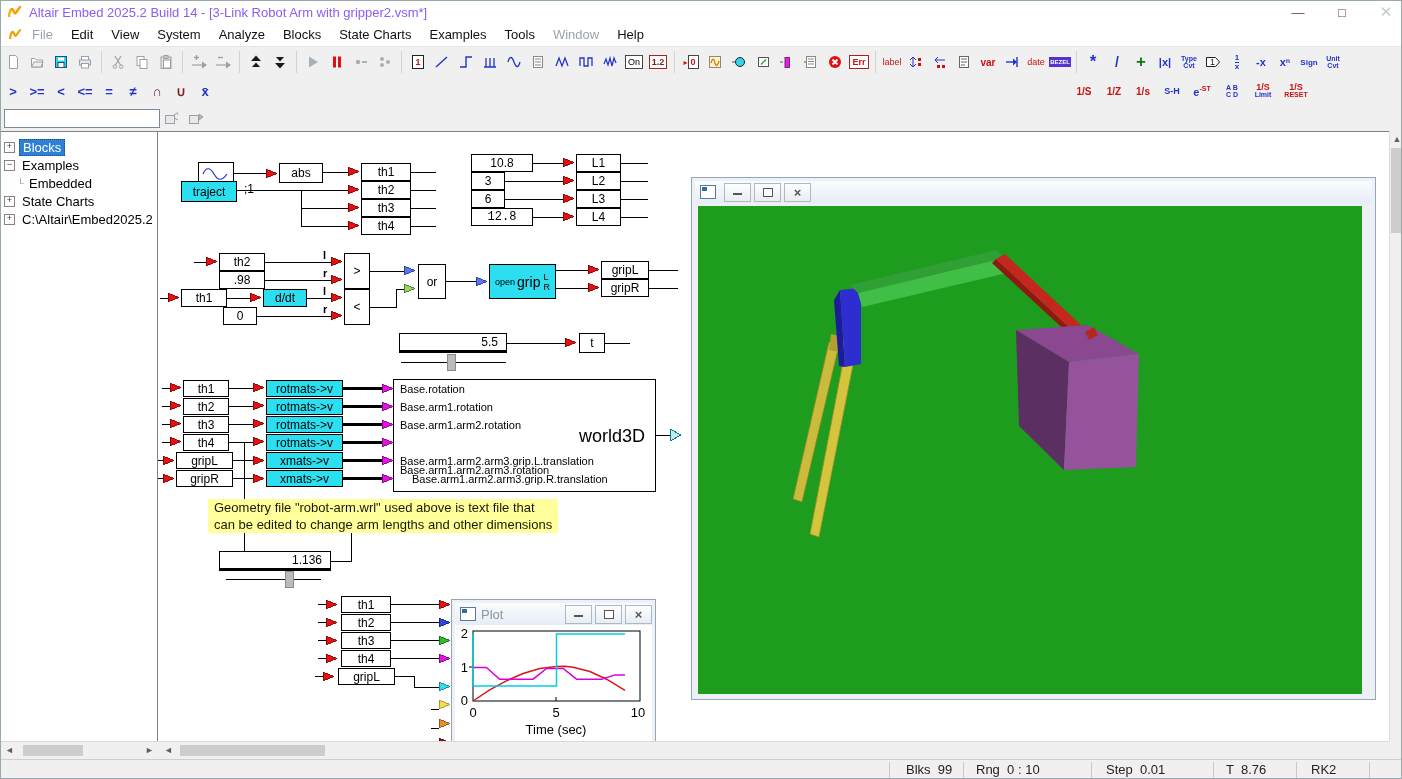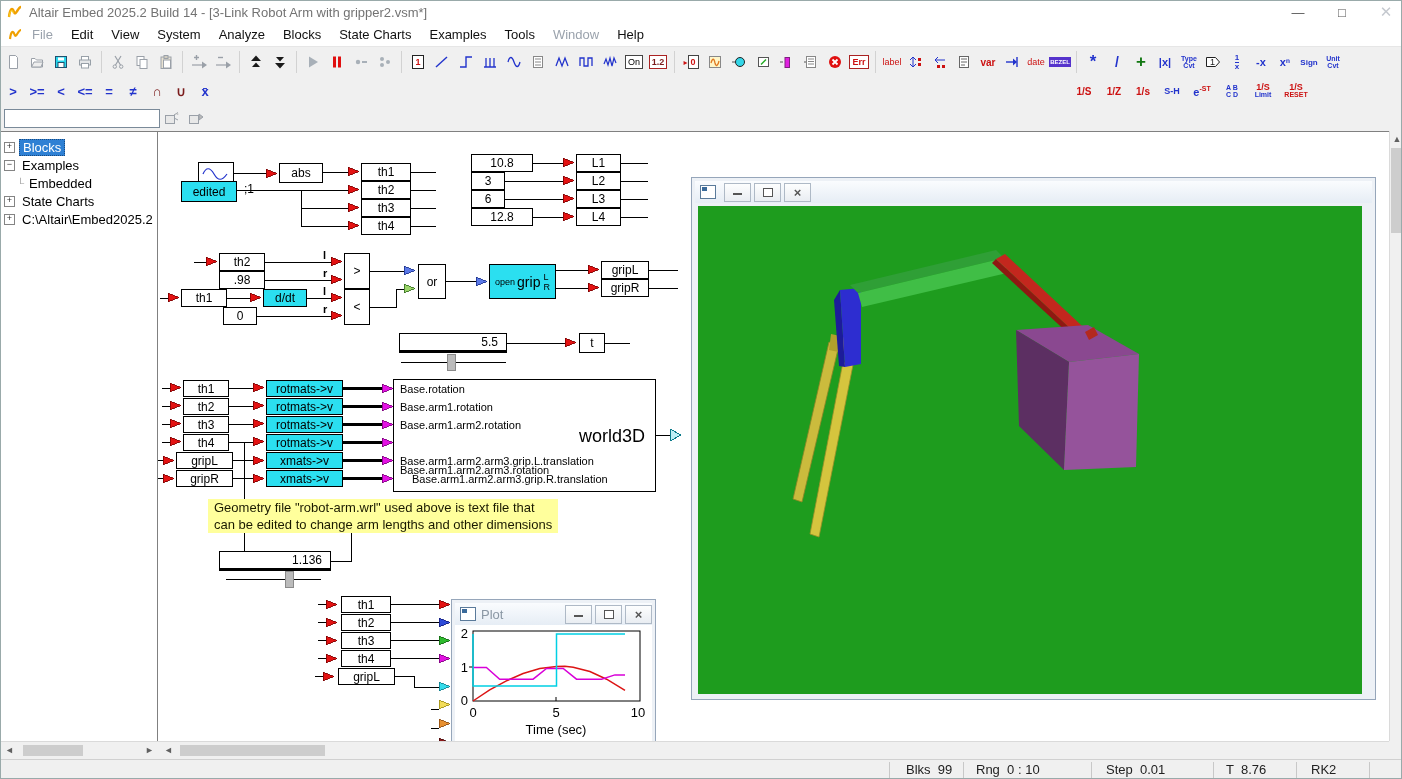--- a/index.html
+++ b/index.html
@@ -1,19 +1,19 @@
 <!DOCTYPE html>
 <html><head>
 <meta charset="utf-8">
 <style>
   html,body{margin:0;padding:0;}
   #app{position:relative;width:1402px;height:779px;background:#F0F0F0;font-family:"Liberation Sans",sans-serif;overflow:hidden;border:1px solid #9aa;box-sizing:border-box;}
   
   .titlebar{position:absolute;left:0;top:0;width:100%;height:22px;background:#FFFFFF;display:flex;align-items:center;}
-  .titlebar .ttl{font-size:13px;color:#737373;margin-left:6px;}
+  .titlebar .ttl{font-size:13px;color:#8b5cf6;margin-left:6px;}
   .winbtns{position:absolute;right:8px;top:0;height:22px;display:flex;align-items:center;gap:30px;}
   .winbtns span{font-size:13px;color:#555;width:14px;text-align:center;}
   .winbtns .wclose{color:#C4C8CE;font-size:15px;}
   .menubar{position:absolute;left:0;top:22px;width:100%;height:23px;background:#FFFFFF;display:flex;align-items:center;font-size:13px;color:#111;}
   .menubar .mi{padding:3px 9px;}
   .menubar .dim{color:#9aa2ac;}
   .mdibtns{position:absolute;right:4px;top:25px;display:flex;gap:2px;}
   .mdibtns .mb{width:20px;height:17px;border:1px solid #B6BEC8;background:#F4F6F8;display:flex;align-items:center;justify-content:center;font-size:10px;color:#5A6470;}
   
   .tbrow{position:absolute;left:0;width:100%;background:#F0F0F0;display:flex;align-items:center;}
@@ -610,21 +610,21 @@
           <use href="#arr" x="281" y="606" class="a-dred"></use>
       </g>
     </svg>
 
     <div class="blk" style="left:40px;top:30px;width:36px;height:23px;">
         <svg width="30" height="16">
           <path d="M2 8 C5 1,9 1,13 8 C17 15,21 15,26 8" stroke="#2233CC" stroke-width="1.2" fill="none"></path>
         </svg>
       </div>
     <div class="blk cyan" style="left:23px;top:49px;width:56px;height:21px;">
-        <span>edited</span>
+        <span>traject</span>
       </div>
     <div class="lab" style="left:86px;top:50px;font-size:12px;">;1</div>
     <div class="blk" style="left:121px;top:31px;width:44px;height:20px;">
         <span>abs</span>
       </div>
     <div class="blk" style="left:203px;top:31px;width:50px;height:18px;">
         <span>th1</span>
       </div>
     <div class="blk" style="left:203px;top:49px;width:50px;height:18px;">
         <span>th2</span>
@@ -638,21 +638,21 @@
 
     <div class="blk" style="left:313px;top:22px;width:62px;height:18px;">
         <span>10.8</span>
       </div>
     <div class="blk" style="left:313px;top:40px;width:34px;height:18px;">
         <span>3</span>
       </div>
     <div class="blk" style="left:313px;top:58px;width:34px;height:18px;">
         <span>6</span>
       </div>
-    <div class="blk" style="left:313px;top:76px;width:62px;height:18px;">
+    <div class="blk" style="left:313px;top:76px;width:62px;height:18px;font-family:Liberation Mono, monospace;">
         <span>12.8</span>
       </div>
     <div class="blk" style="left:418px;top:22px;width:45px;height:18px;">
         <span>L1</span>
       </div>
     <div class="blk" style="left:418px;top:40px;width:45px;height:18px;">
         <span>L2</span>
       </div>
     <div class="blk" style="left:418px;top:58px;width:45px;height:18px;">
         <span>L3</span>

